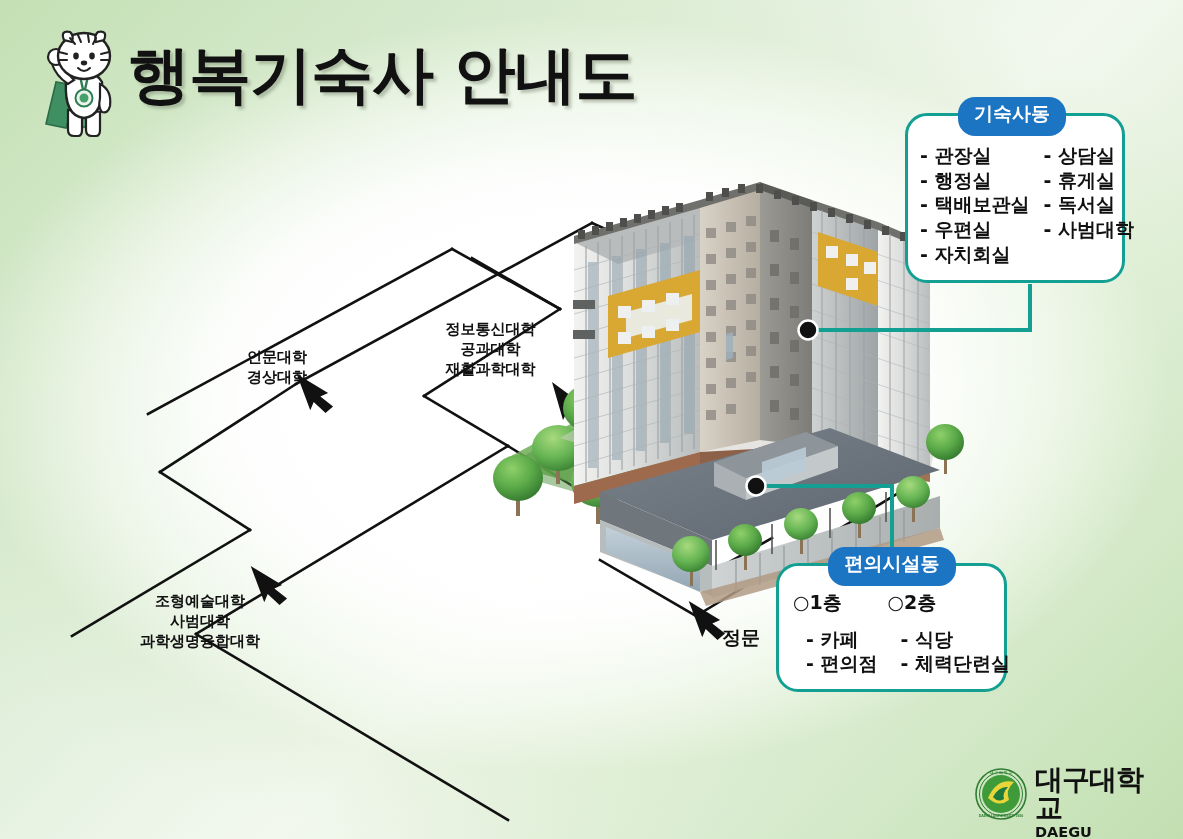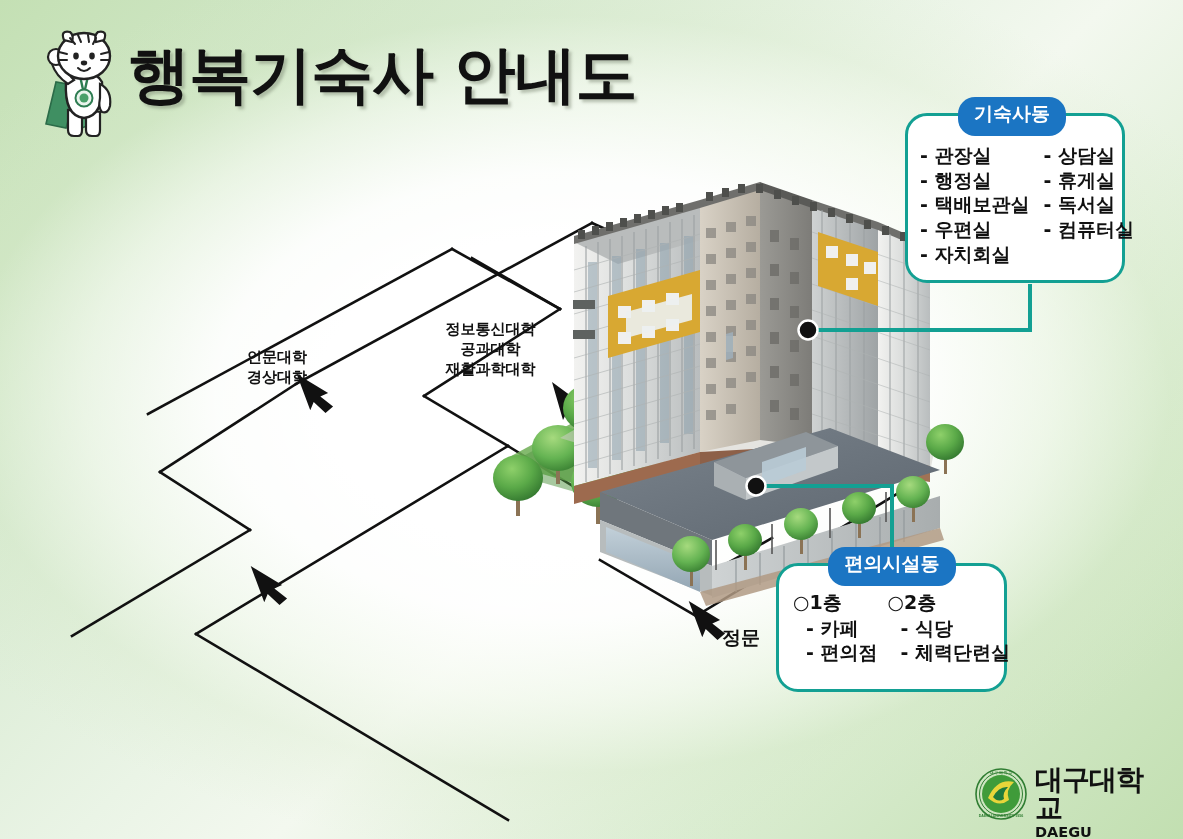--- a/index.html
+++ b/index.html
@@ -51,21 +51,21 @@
   #box-dorm{left:905px;top:113px;width:220px;height:170px;}
   #pill-dorm{left:958px;top:97px;width:108px;}
   #box-conv{left:776px;top:563px;width:231px;height:129px;}
   #pill-conv{left:828px;top:547px;width:128px;}
 
   .cols{position:absolute;display:flex;}
   #dorm-cols{left:12px;top:27px;gap:14px;}
   #dorm-cols .col{font-size:19px;font-weight:bold;color:#111;line-height:1.30;white-space:nowrap;}
   #conv-cols{left:14px;top:24px;gap:10px;}
   #conv-cols .col{font-size:19px;font-weight:bold;color:#111;line-height:1.30;white-space:nowrap;}
-  .floorhdr{margin-bottom:1px;}
+  .floorhdr{margin-bottom:12px;}
   .subitem{padding-left:13px;}
 
   
   #logo{position:absolute;left:975px;top:766px;width:190px;height:58px;}
   #logo-emblem{position:absolute;left:0;top:2px;width:52px;height:52px;}
   #logo-text{position:absolute;left:60px;top:0px;}
   #logo-kr{font-size:28px;font-weight:bold;color:#111;line-height:1;letter-spacing:-1px;}
   #logo-en{font-size:14.5px;font-weight:bold;color:#111;line-height:1;letter-spacing:0px;margin-top:3px;}
 </style>
 </head>
@@ -486,36 +486,41 @@
 
   <div class="dirlabel" id="lbl-humanities">
     <div>인문대학</div>
     <div>경상대학</div>
   </div>
   <div class="dirlabel" id="lbl-ict">
     <div>정보통신대학</div>
     <div>공과대학</div>
     <div>재활과학대학</div>
   </div>
+  <div class="dirlabel" id="lbl-arts">
+    <div>조형예술대학</div>
+    <div>사범대학</div>
+    <div>과학생명융합대학</div>
+  </div>
   <div class="dirlabel" id="lbl-maingate">정문</div>
 
   <div class="callout" id="box-dorm">
     <div class="cols" id="dorm-cols">
       <div class="col">
         <div>- 관장실</div>
         <div>- 행정실</div>
         <div>- 택배보관실</div>
         <div>- 우편실</div>
         <div>- 자치회실</div>
       </div>
       <div class="col">
         <div>- 상담실</div>
         <div>- 휴게실</div>
         <div>- 독서실</div>
-        <div>- 컴퓨터실</div>
+        <div>- 사범대학</div>
       </div>
     </div>
   </div>
   <div class="pill" id="pill-dorm">기숙사동</div>
 
   <div class="callout" id="box-conv">
     <div class="cols" id="conv-cols">
       <div class="col">
         <div class="floorhdr">○1층</div>
         <div class="subitem">- 카페</div>

